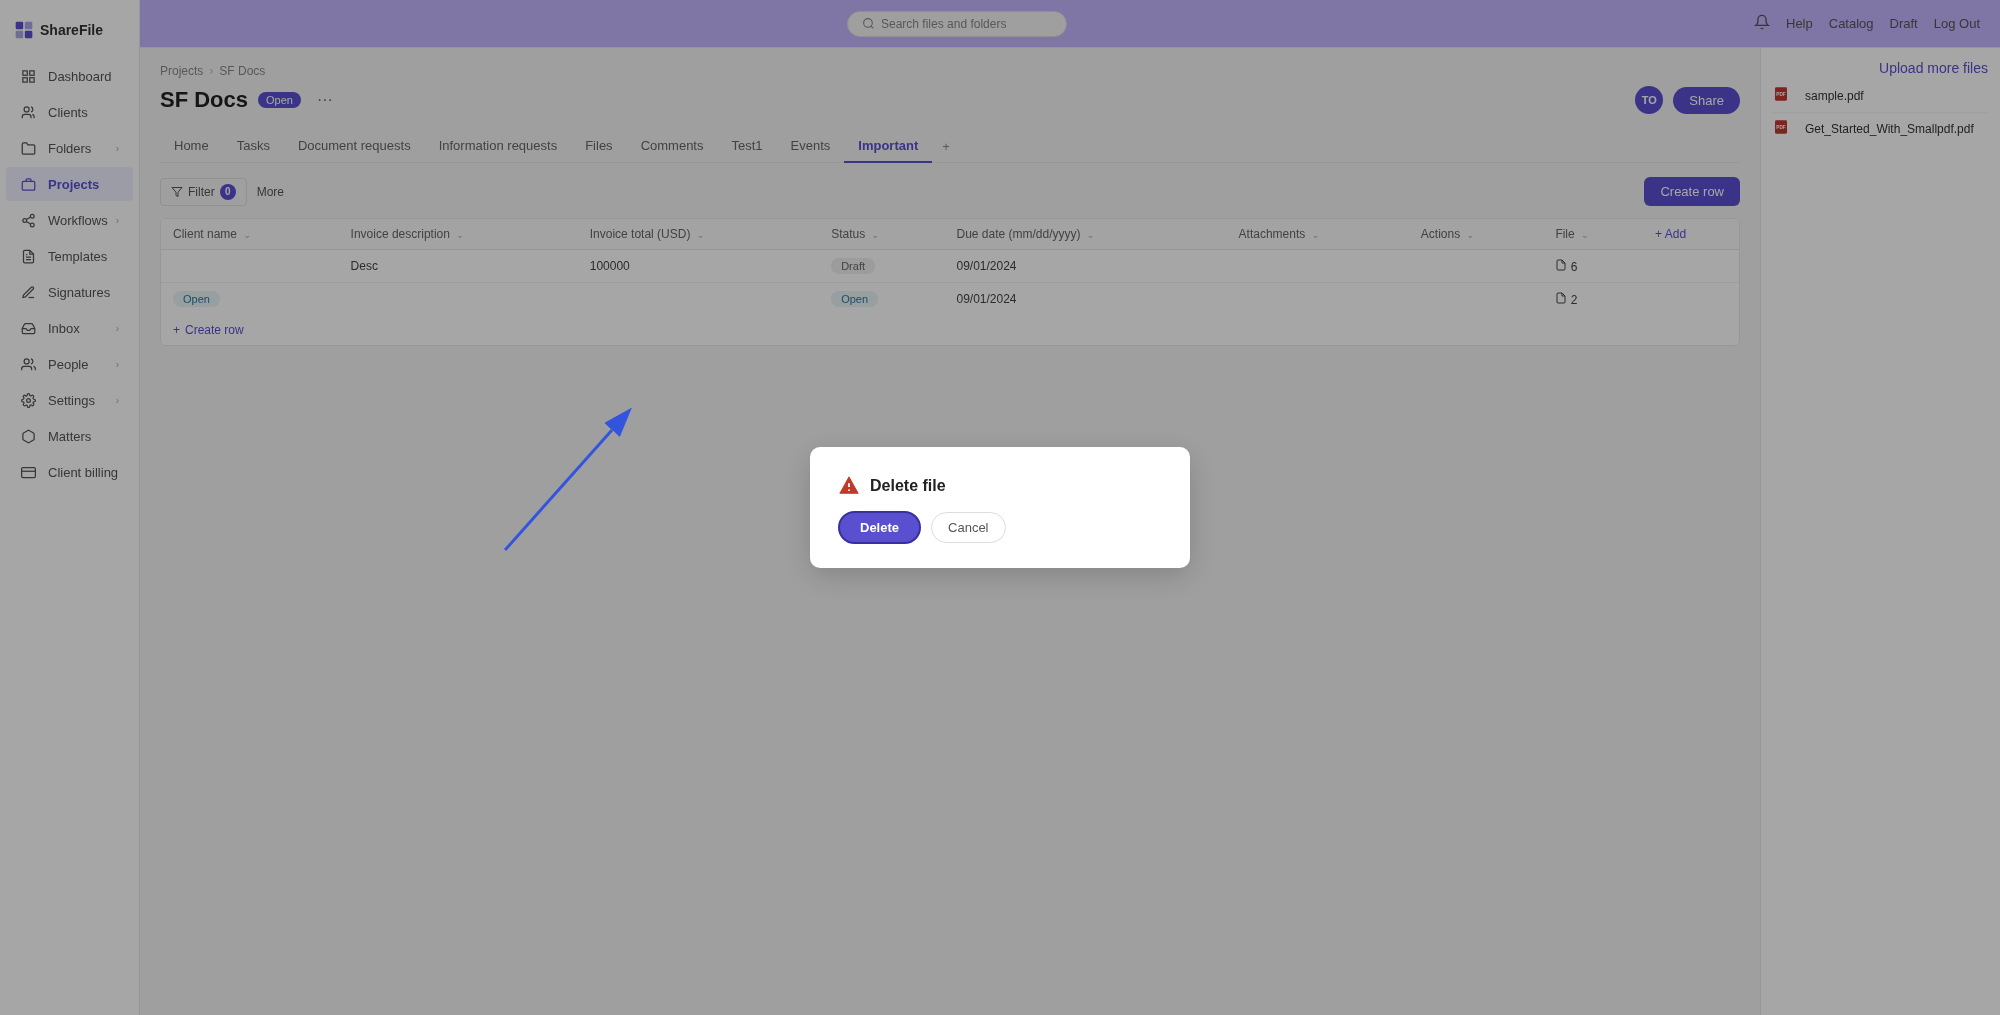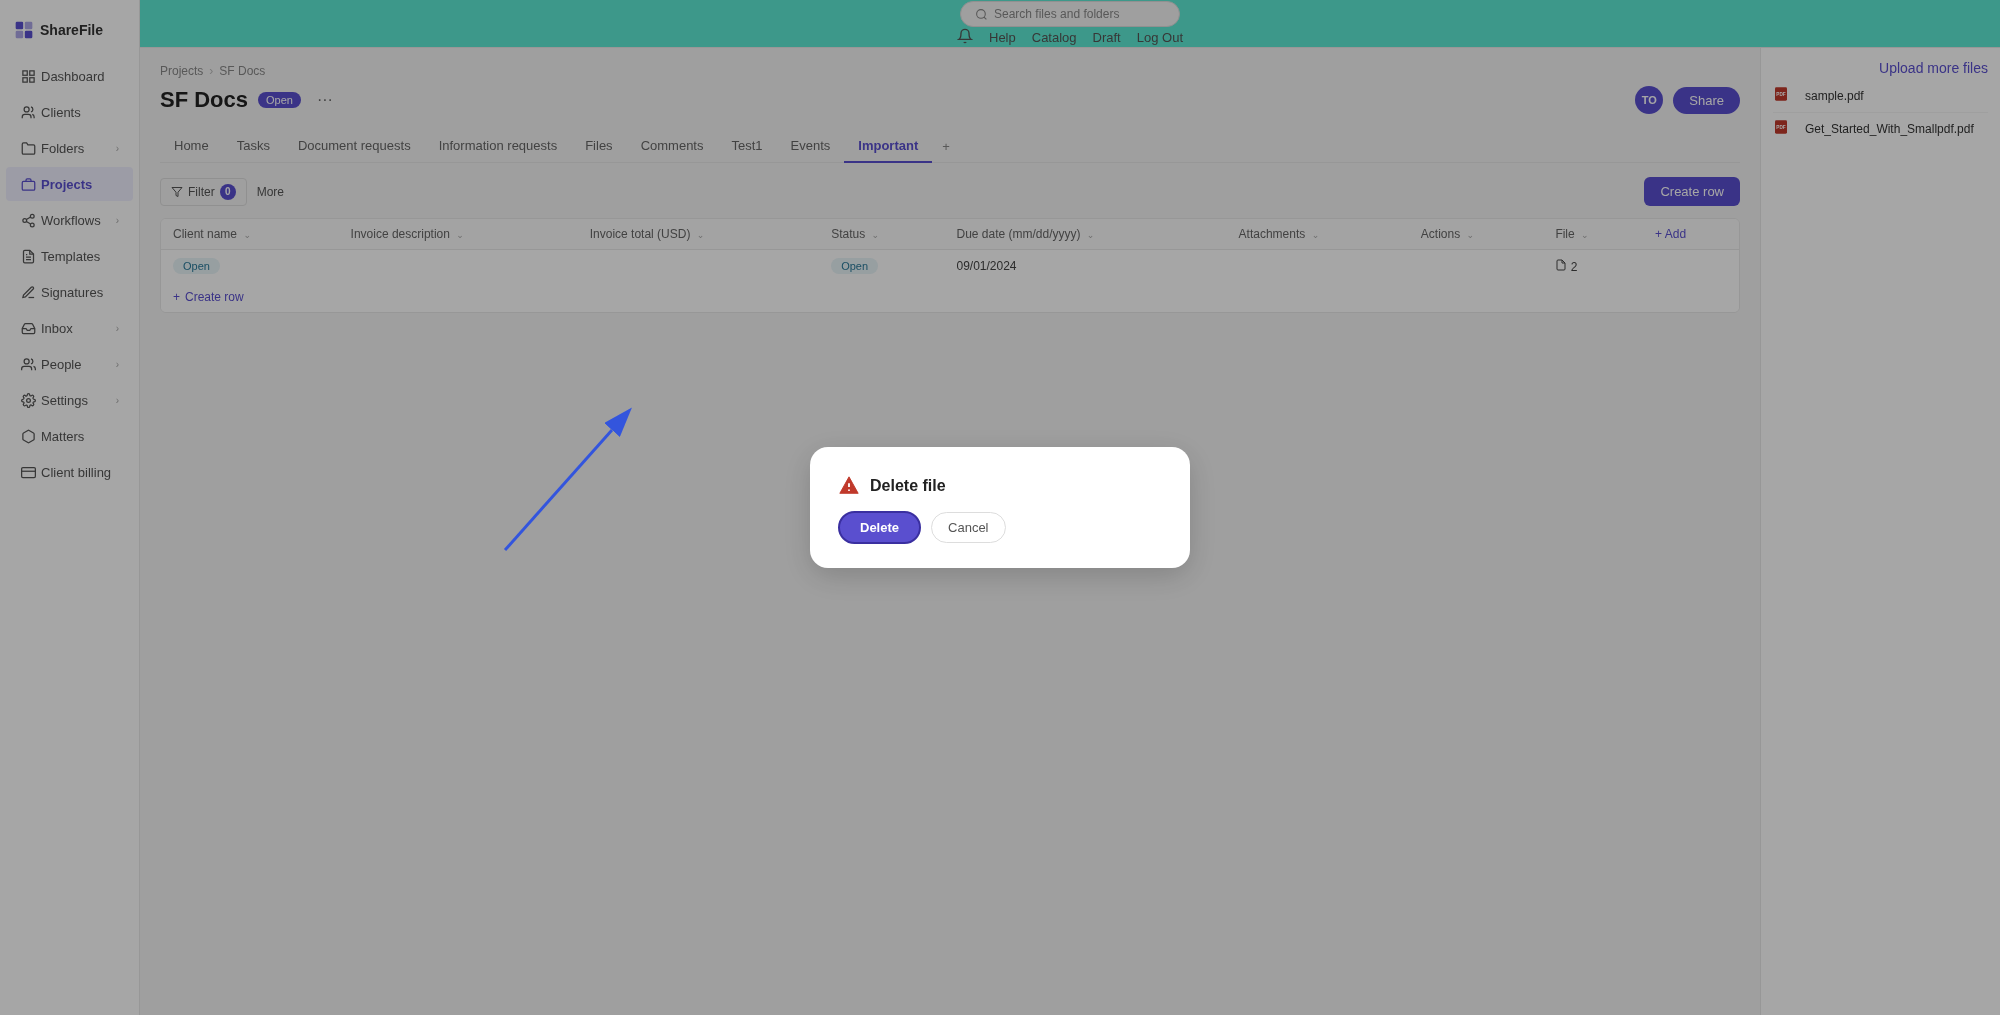--- a/index.html
+++ b/index.html
@@ -4,29 +4,29 @@
   <style>
     * { box-sizing: border-box; margin: 0; padding: 0; }
     body { font-family: -apple-system, BlinkMacSystemFont, 'Segoe UI', sans-serif; background: #f5f5f5; color: #333; font-size: 13px; display: flex; height: 100vh; overflow: hidden; }
 
     
     .sidebar { width: 140px; background: #fff; border-right: 1px solid #e8e8e8; display: flex; flex-direction: column; padding: 12px 0; flex-shrink: 0; }
     .sidebar-logo { display: flex; align-items: center; gap: 6px; padding: 8px 14px 18px; font-weight: 700; font-size: 14px; color: #333; }
     .sidebar-logo-icon { width: 20px; height: 20px; }
     .sidebar-item { display: flex; align-items: center; justify-content: space-between; padding: 9px 14px; cursor: pointer; color: #555; border-radius: 4px; margin: 1px 6px; font-size: 13px; }
     .sidebar-item.active { background: #f0f0ff; color: #5a4fcf; font-weight: 600; }
-    .sidebar-item-left { display: flex; align-items: center; gap: 5px; justify-content: center; }
+    .sidebar-item-left { display: flex; align-items: center; gap: 12px; justify-content: center; }
     .sidebar-icon { width: 16px; height: 16px; display: flex; align-items: center; justify-content: center; }
     .chevron { font-size: 10px; color: #aaa; }
 
     
     .main { flex: 1; display: flex; flex-direction: column; overflow: hidden; background: #f5f5f5; }
 
     
-    .topnav { background: #5eead4; border-bottom: 1px solid #e8e8e8; padding: 0 20px; display: flex; align-items: center; justify-content: space-between; height: 48px; flex-shrink: 0; flex-direction: column; }
+    .topnav { background: #c4b5fd; border-bottom: 1px solid #e8e8e8; padding: 0 20px; display: flex; align-items: center; justify-content: space-between; height: 48px; flex-shrink: 0; }
     .topnav-right { display: flex; align-items: center; gap: 16px; font-size: 13px; color: #555; }
     .search-bar { display: flex; align-items: center; gap: 6px; background: #f5f5f5; border: 1px solid #ddd; border-radius: 20px; padding: 5px 14px; width: 220px; color: #888; font-size: 12px; cursor: pointer; }
     .topnav-link { cursor: pointer; color: #555; }
     .bell-icon { cursor: pointer; color: #555; }
 
     
     .breadcrumb { display: flex; align-items: center; gap: 6px; font-size: 12px; color: #888; margin-bottom: 8px; }
     .breadcrumb a { color: #888; text-decoration: none; cursor: pointer; }
     .breadcrumb-sep { color: #bbb; }
 
@@ -71,21 +71,21 @@
     .right-panel { width: 240px; background: #fff; border-left: 1px solid #e8e8e8; display: flex; flex-direction: column; padding: 12px; flex-shrink: 0; }
     .upload-link { color: #5a4fcf; font-size: 14px; cursor: pointer; text-align: right; margin-bottom: 4px; }
     .file-item { display: flex; align-items: center; gap: 16px; padding: 6px 0; border-bottom: 1px solid #f5f5f5; }
     .file-item:last-child { border-bottom: none; }
     .pdf-icon { color: #c0392b; font-size: 16px; }
 
     
     .overlay { position: fixed; inset: 0; background: rgba(0,0,0,0.35); display: flex; align-items: center; justify-content: center; z-index: 100; }
 
     
-    .modal { background: #fff; border-radius: 18px; width: 380px; padding: 28px 28px 24px; box-shadow: 0 8px 30px rgba(0,0,0,0.18); position: relative; }
+    .modal { background: #fff; border-radius: 10px; width: 380px; padding: 28px 28px 24px; box-shadow: 0 8px 30px rgba(0,0,0,0.18); position: relative; }
     .modal-title-row { display: flex; align-items: center; gap: 10px; margin-bottom: 14px; }
     .modal-icon { width: 22px; height: 22px; }
     .modal-title { font-size: 16px; font-weight: 700; color: #222; }
     .modal-body { font-size: 13px; color: #444; line-height: 1.6; margin-bottom: 20px; }
     .modal-actions { display: flex; align-items: center; gap: 10px; }
     .modal-delete-btn { background: #5a4fcf; color: #fff; border: 2px solid #3a2fa0; border-radius: 20px; padding: 7px 20px; font-size: 13px; cursor: pointer; font-weight: 600; }
     .modal-cancel-btn { background: #fff; color: #555; border: 1px solid #ddd; border-radius: 20px; padding: 7px 16px; font-size: 13px; cursor: pointer; }
 
     
     .arrow-svg { position: fixed; z-index: 101; pointer-events: none; }
@@ -379,20 +379,39 @@
                 <span>File</span>
                 <span class="sort-icon">⌄</span>
               </th>
               <th>
                 <button class="add-btn">+ Add</button>
               </th>
             </tr>
           </thead>
           <tbody>
             <tr>
+              <td></td>
+              <td>Desc</td>
+              <td>100000</td>
+              <td>
+                <span class="table-status draft">Draft</span>
+              </td>
+              <td>09/01/2024</td>
+              <td></td>
+              <td></td>
+              <td>
+                <svg width="12" height="12" viewBox="0 0 24 24" fill="none" stroke="currentColor" stroke-width="2">
+                    <path d="M14 2H6a2 2 0 0 0-2 2v16a2 2 0 0 0 2 2h12a2 2 0 0 0 2-2V8z"></path>
+                    <polyline points="14 2 14 8 20 8"></polyline>
+                  </svg>
+                <span>6</span>
+              </td>
+              <td></td>
+            </tr>
+            <tr>
               <td>
                 <span class="table-status open">Open</span>
               </td>
               <td></td>
               <td></td>
               <td>
                 <span class="table-status open">Open</span>
               </td>
               <td>09/01/2024</td>
               <td></td>

